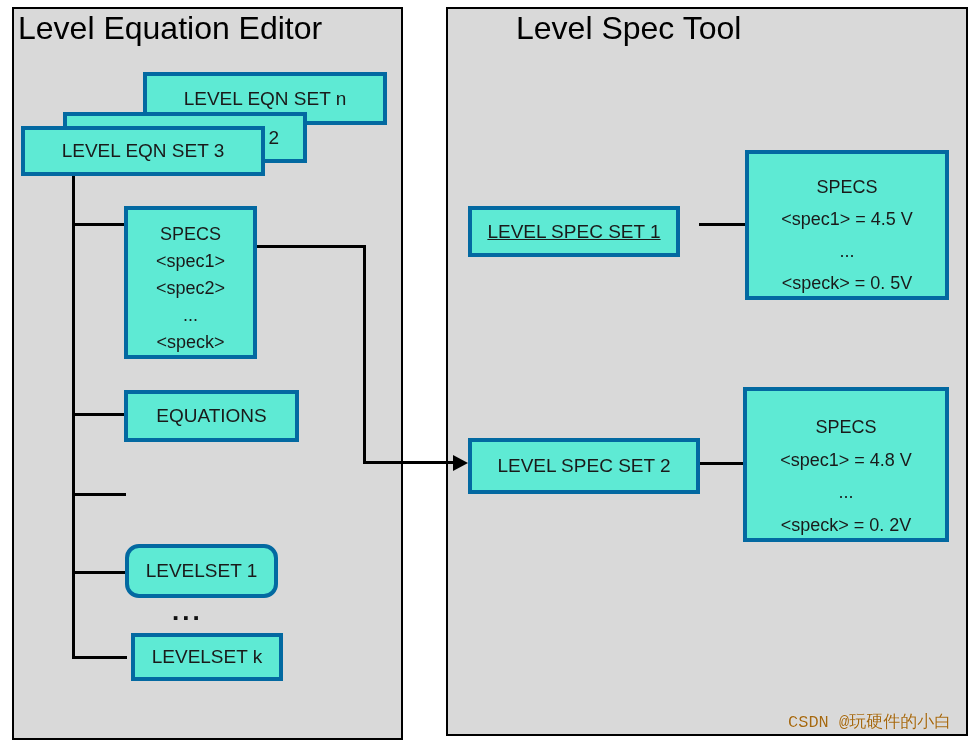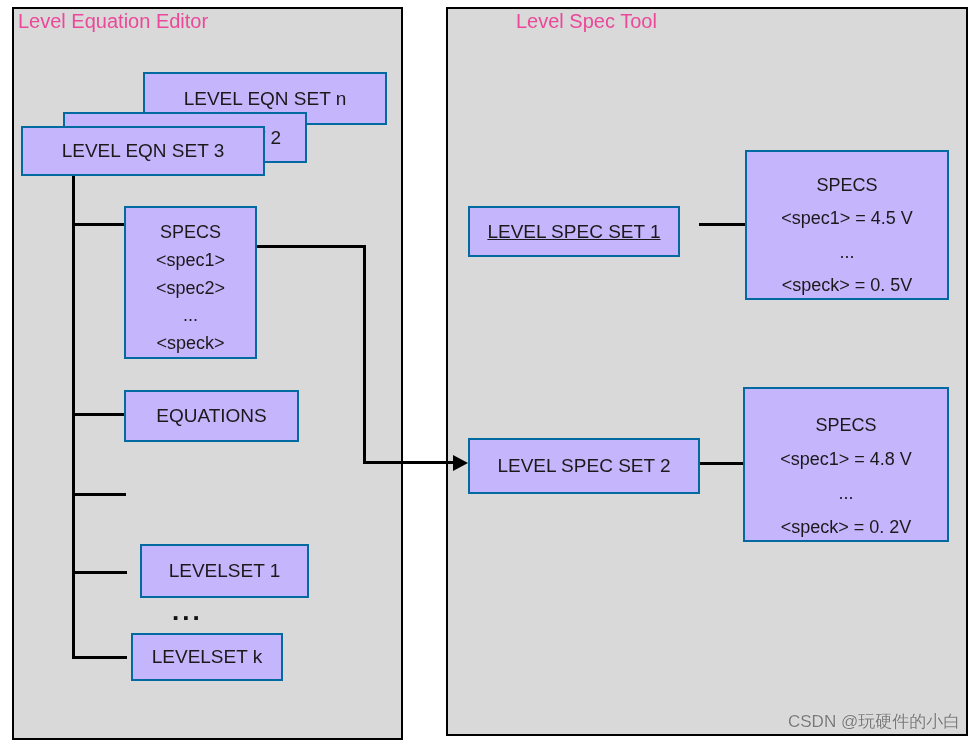--- a/index.html
+++ b/index.html
@@ -13,29 +13,29 @@
   }
   .panel{
     position:absolute;
     background:#d9d9d9;
     border:2px solid #000;
     box-sizing:border-box;
     z-index:0;
   }
   .panel-title{
     position:absolute;
-    font-size:20px;
-    color:#ec4899;
+    font-size:32px;
+    color:#000000;
     white-space:nowrap;
     z-index:4;
   }
   .box{
     position:absolute;
-    background:#c4b5fd;
-    border:2px solid #0369a1;
+    background:#5eead4;
+    border:4px solid #0369a1;
     box-sizing:border-box;
     display:flex;
     align-items:center;
     justify-content:center;
     font-size:19px;
     white-space:nowrap;
     z-index:3;
   }
   .box.right-align{
     justify-content:flex-end;
@@ -68,25 +68,26 @@
     position:absolute;
     font-size:26px;
     font-weight:bold;
     letter-spacing:3px;
     z-index:3;
     color:#111;
   }
   .watermark{
     position:absolute;
     font-size:17px;
-    color:#737373;
+    color:#a16207;
     opacity:0.95;
     white-space:nowrap;
     z-index:6;
     text-shadow:0 0 1px #ffffff;
+    font-family:Liberation Mono, monospace;
   }
 </style>
 </head>
 <body>
 
 <div class="stage">
 
   <div class="panel" style="left:12px;top:7px;width:391px;height:733px;"></div>
   <div class="panel" style="left:446px;top:7px;width:522px;height:729px;"></div>
 
@@ -106,21 +107,21 @@
 
   <div class="box specs-box" style="left:124px;top:206px;width:133px;height:153px;padding-top:11px;">
     <span class="sline">SPECS</span>
     <span class="sline">&lt;spec1&gt;</span>
     <span class="sline">&lt;spec2&gt;</span>
     <span class="sline">...</span>
     <span class="sline">&lt;speck&gt;</span>
   </div>
 
   <div class="box" style="left:124px;top:390px;width:175px;height:52px;">EQUATIONS</div>
-  <div class="box" style="left:140px;top:544px;width:169px;height:54px;">LEVELSET 1</div>
+  <div class="box" style="left:125px;top:544px;width:153px;height:54px;border-radius:14px;">LEVELSET 1</div>
   <div class="dots" style="left:172px;top:596px;">...</div>
   <div class="box" style="left:131px;top:633px;width:152px;height:48px;">LEVELSET k</div>
 
   <div class="hline" style="left:255px;top:245px;width:111px;"></div>
   <div class="vline" style="left:363px;top:245px;height:219px;"></div>
   <div class="hline" style="left:363px;top:461px;width:91px;"></div>
   <div class="arrow-right" style="left:453px;top:455px;"></div>
 
   <div class="box" style="left:468px;top:206px;width:212px;height:51px;text-decoration:underline;">LEVEL SPEC SET 1</div>
   <div class="hline" style="left:699px;top:223px;width:46px;"></div>

